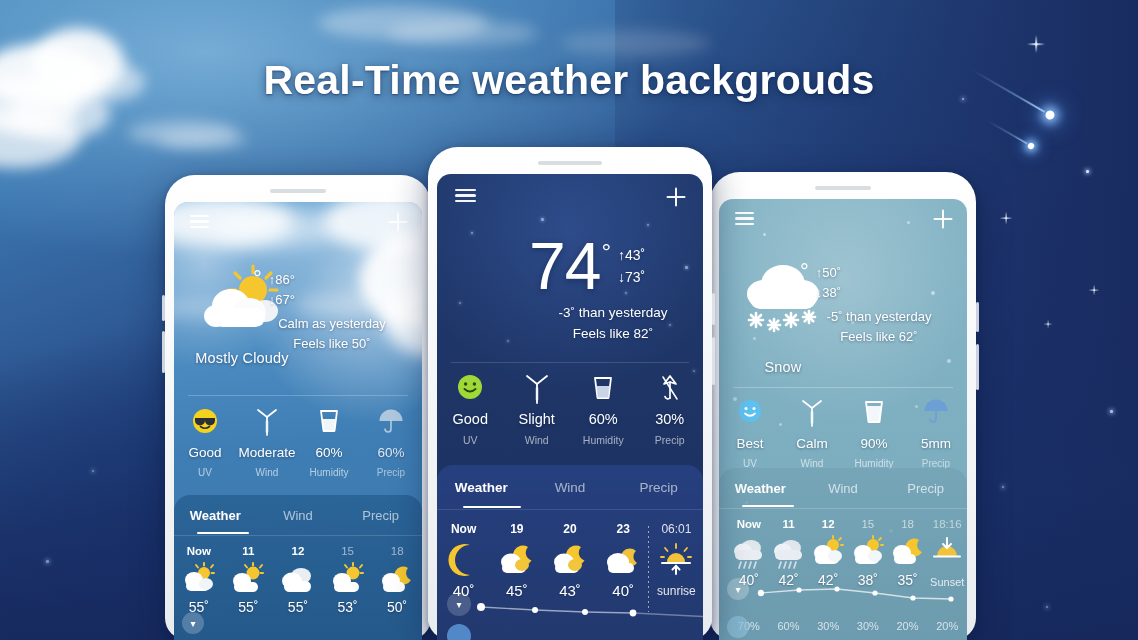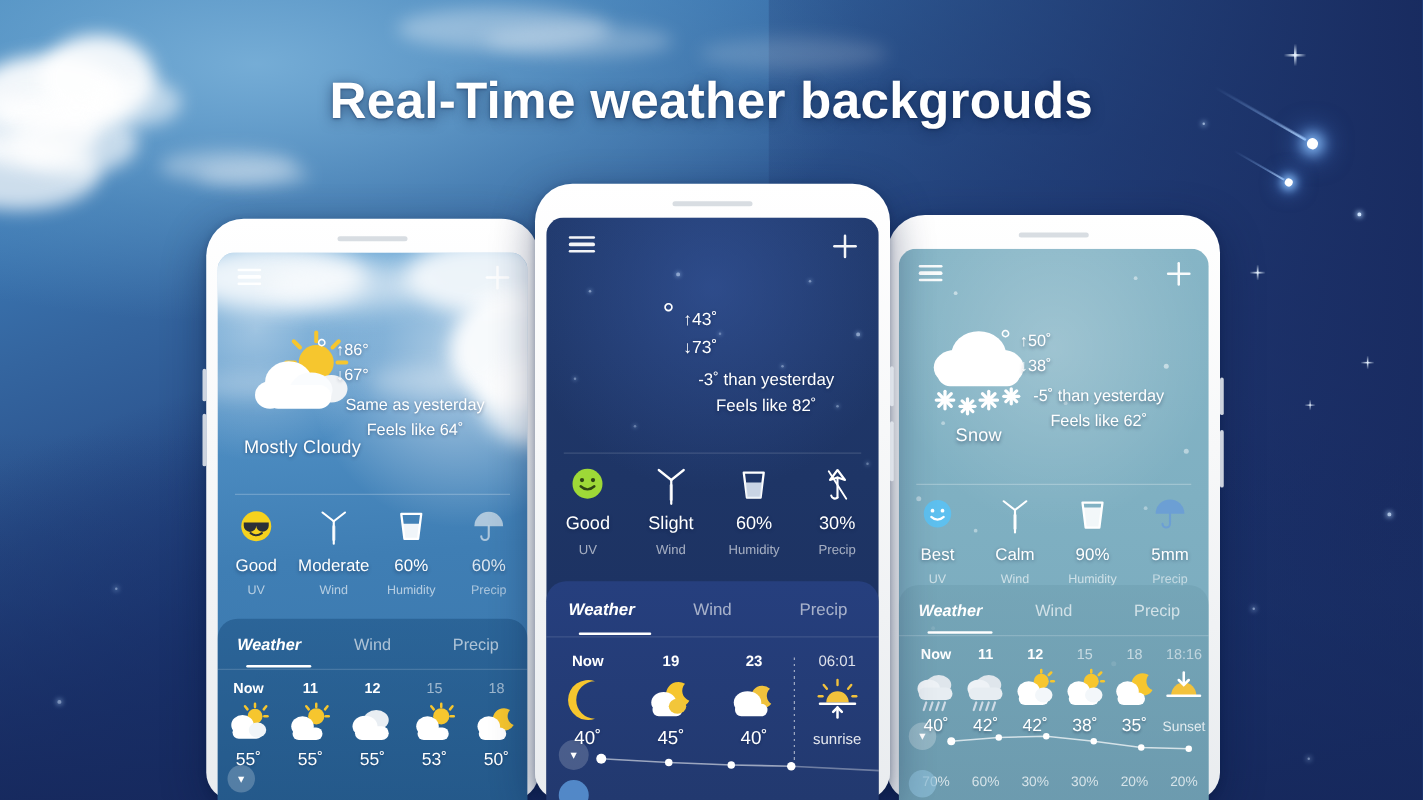--- a/index.html
+++ b/index.html
@@ -148,21 +148,21 @@
   .metric .m-val { font-size:13.5px; color:#fff; margin-top:7px;
                    text-shadow:0 1px 3px rgba(0,20,50,.4); }
   .metric .m-lab { font-size:10px; margin-top:7px; }
 
   .divider { position:absolute; left:14px; right:14px; height:1px; }
 
   
   .card { position:absolute; left:0; right:0; bottom:0; border-radius:16px 16px 0 0; }
   .tabs { display:flex; height:40px; align-items:center; position:relative; }
   .tab { flex:1; text-align:center; font-size:13px; }
-  .tab.active { color:#fff; font-weight:bold;font-style:italic; }
+  .tab.active { color:#fff; font-weight:bold; }
   .tab-underline { position:absolute; bottom:1px; height:2.5px; width:52px; border-radius:2px; background:#fff; }
   .card-div { height:1px; }
 
   .hours { display:flex; position:relative; padding-top:9px; }
   .hr { flex:1; text-align:center; position:relative; }
   .hr .h-time { font-size:11.5px; }
   .hr .h-ico { height:34px; margin-top:6px; position:relative; }
   .hr .h-temp { font-size:14px; color:#fff; margin-top:2px;
                 text-shadow:0 1px 2px rgba(0,20,50,.35); }
   .hr .h-sun { font-size:11px; margin-top:6px; }
@@ -279,22 +279,22 @@
         <div class="cond-name">Mostly Cloudy</div>
       </div>
       <div class="temp-col">
         <div class="temp-row">
           <div class="deg-mark">°</div>
           <div class="hilo">
             <div>↑86°</div>
             <div>↓67°</div>
           </div>
         </div>
-        <div class="sub-line" style="margin-top:6px;">Same as yesterday</div>
-        <div class="sub-line" style="margin-top:5px;">Feels like 64˚</div>
+        <div class="sub-line" style="margin-top:6px;">Calm as yesterday</div>
+        <div class="sub-line" style="margin-top:5px;">Feels like 50˚</div>
       </div>
     </div>
 
     <div class="divider" style="top:193px;background:rgba(255,255,255,.22);"></div>
 
     <div class="metrics" style="top:206px;">
       <div class="metric">
         <div class="m-ico">
           <svg width="26" height="26" viewBox="0 0 26 26" style="margin:0 auto;">
             <circle cx="13" cy="13" r="12" fill="#f5d21e"></circle>
@@ -490,21 +490,21 @@
                 </g>
               <g transform="translate(81,60)">
                   <line x1="-6" y1="0" x2="6" y2="0"></line>
                   <line x1="0" y1="-6" x2="0" y2="6"></line>
                   <line x1="-4.3" y1="-4.3" x2="4.3" y2="4.3"></line>
                   <line x1="4.3" y1="-4.3" x2="-4.3" y2="4.3"></line>
                 </g>
             </g>
           </svg>
         </div>
-        <div class="cond-name" style="margin-top:8px;">Snow</div>
+        <div class="cond-name" style="margin-top:26px;">Snow</div>
       </div>
       <div class="temp-col" style="right:8px;">
         <div class="temp-row">
           <div class="deg-mark">°</div>
           <div class="hilo">
             <div>↑50˚</div>
             <div>↓38˚</div>
           </div>
         </div>
         <div class="sub-line" style="margin-top:6px;">-5˚ than yesterday</div>
@@ -718,20 +718,21 @@
           <span></span>
           <span></span>
           <span></span>
         </div>
       <div class="plus-ico" style="right:16px;top:12px;width:22px;height:22px;"></div>
     </div>
 
     <div class="current" style="top:62px;height:140px;">
       <div class="temp-col" style="right:6px;width:168px;">
         <div class="temp-row">
+          <div class="big-temp" style="font-size:66px;">74</div>
           <div class="deg-mark" style="font-size:24px;">°</div>
           <div class="hilo" style="margin-top:9px;">
             <div style="font-size:14px;">↑43˚</div>
             <div style="font-size:14px;">↓73˚</div>
           </div>
         </div>
         <div class="sub-line" style="margin-top:8px;font-size:13.5px;">-3˚ than yesterday</div>
         <div class="sub-line" style="margin-top:6px;font-size:13.5px;">Feels like 82˚</div>
       </div>
     </div>
@@ -814,20 +815,32 @@
           <div class="h-time" style="color:#fff;font-weight:bold;font-size:12px;">19</div>
           <div class="h-ico" style="height:38px;">
             <svg width="40" height="36" viewBox="0 0 40 36" style="margin:0 auto;">
               <path d="M31 5 a10 10 0 1 0 3.5 13.5 a8.3 8.3 0 0 1 -3.5 -13.5 z" fill="#f6c62e"></path>
               <ellipse cx="14" cy="20" rx="10" ry="8.5" fill="#fff"></ellipse>
               <rect x="5" y="21" width="24" height="10" rx="5" fill="#fff"></rect>
               <ellipse cx="25" cy="23" rx="7" ry="6" fill="#f2c63a"></ellipse>
             </svg>
           </div>
           <div class="h-temp" style="font-size:15px;">45˚</div>
+        </div>
+        <div class="hr">
+          <div class="h-time" style="color:#fff;font-weight:bold;font-size:12px;">20</div>
+          <div class="h-ico" style="height:38px;">
+            <svg width="40" height="36" viewBox="0 0 40 36" style="margin:0 auto;">
+              <path d="M31 5 a10 10 0 1 0 3.5 13.5 a8.3 8.3 0 0 1 -3.5 -13.5 z" fill="#f6c62e"></path>
+              <ellipse cx="14" cy="20" rx="10" ry="8.5" fill="#fff"></ellipse>
+              <rect x="5" y="21" width="24" height="10" rx="5" fill="#fff"></rect>
+              <ellipse cx="25" cy="23" rx="7" ry="6" fill="#f2c63a"></ellipse>
+            </svg>
+          </div>
+          <div class="h-temp" style="font-size:15px;">43˚</div>
         </div>
         <div class="hr">
           <div class="h-time" style="color:#fff;font-weight:bold;font-size:12px;">23</div>
           <div class="h-ico" style="height:38px;">
             <svg width="40" height="36" viewBox="0 0 40 36" style="margin:0 auto;">
               <path d="M33 9 a9 9 0 1 0 1 12 a7.5 7.5 0 0 1 -1 -12 z" fill="#f0c23c"></path>
               <ellipse cx="15" cy="20" rx="11" ry="9" fill="#fff"></ellipse>
               <rect x="5" y="21" width="26" height="10" rx="5" fill="#fff"></rect>
             </svg>
           </div>

